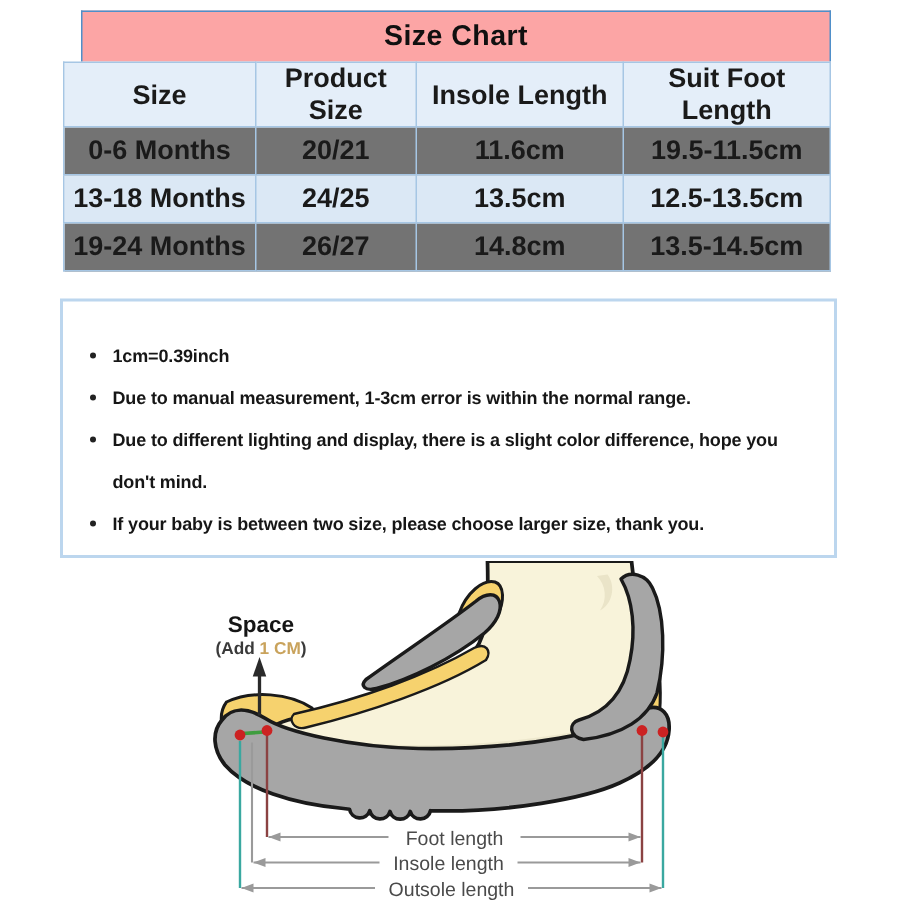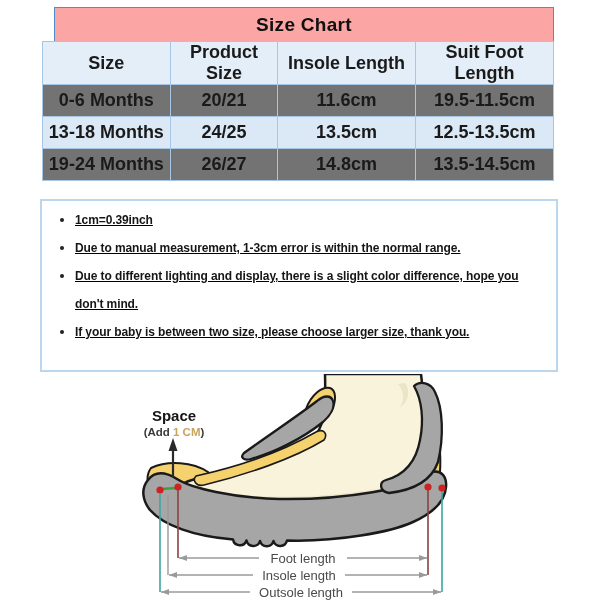--- a/index.html
+++ b/index.html
@@ -21,21 +21,21 @@
     font-size:18px; font-weight:bold; color:#1a1a1a; padding:0;
   }
   .size-table thead th { background:#e4eef9; height:29px; }
   .size-table tbody td { height:31px; background:#737373; }
   .size-table tbody tr:nth-child(even) td { background:#dbe8f5; }
   
   .notes {
     position:absolute; left:40px; top:199px; width:518px; height:173px;
     border:2px solid #bcd6ee; box-sizing:border-box; background:#fff;
   }
-  .notes ul { margin:0; padding:5px 6px 0 33px; list-style:none;text-decoration:underline; }
+  .notes ul { margin:0; padding:22px 6px 0 33px; list-style:none; }
   .notes li {
     position:relative; font-size:12px; font-weight:bold; color:#161616;
     line-height:28px; letter-spacing:-0.1px;
   }
   .notes li::before {
     content:""; position:absolute; left:-15px; top:12px;
     width:4px; height:4px; border-radius:50%; background:#222;
   }
   
   .diagram { position:absolute; left:93px; top:374px; }

